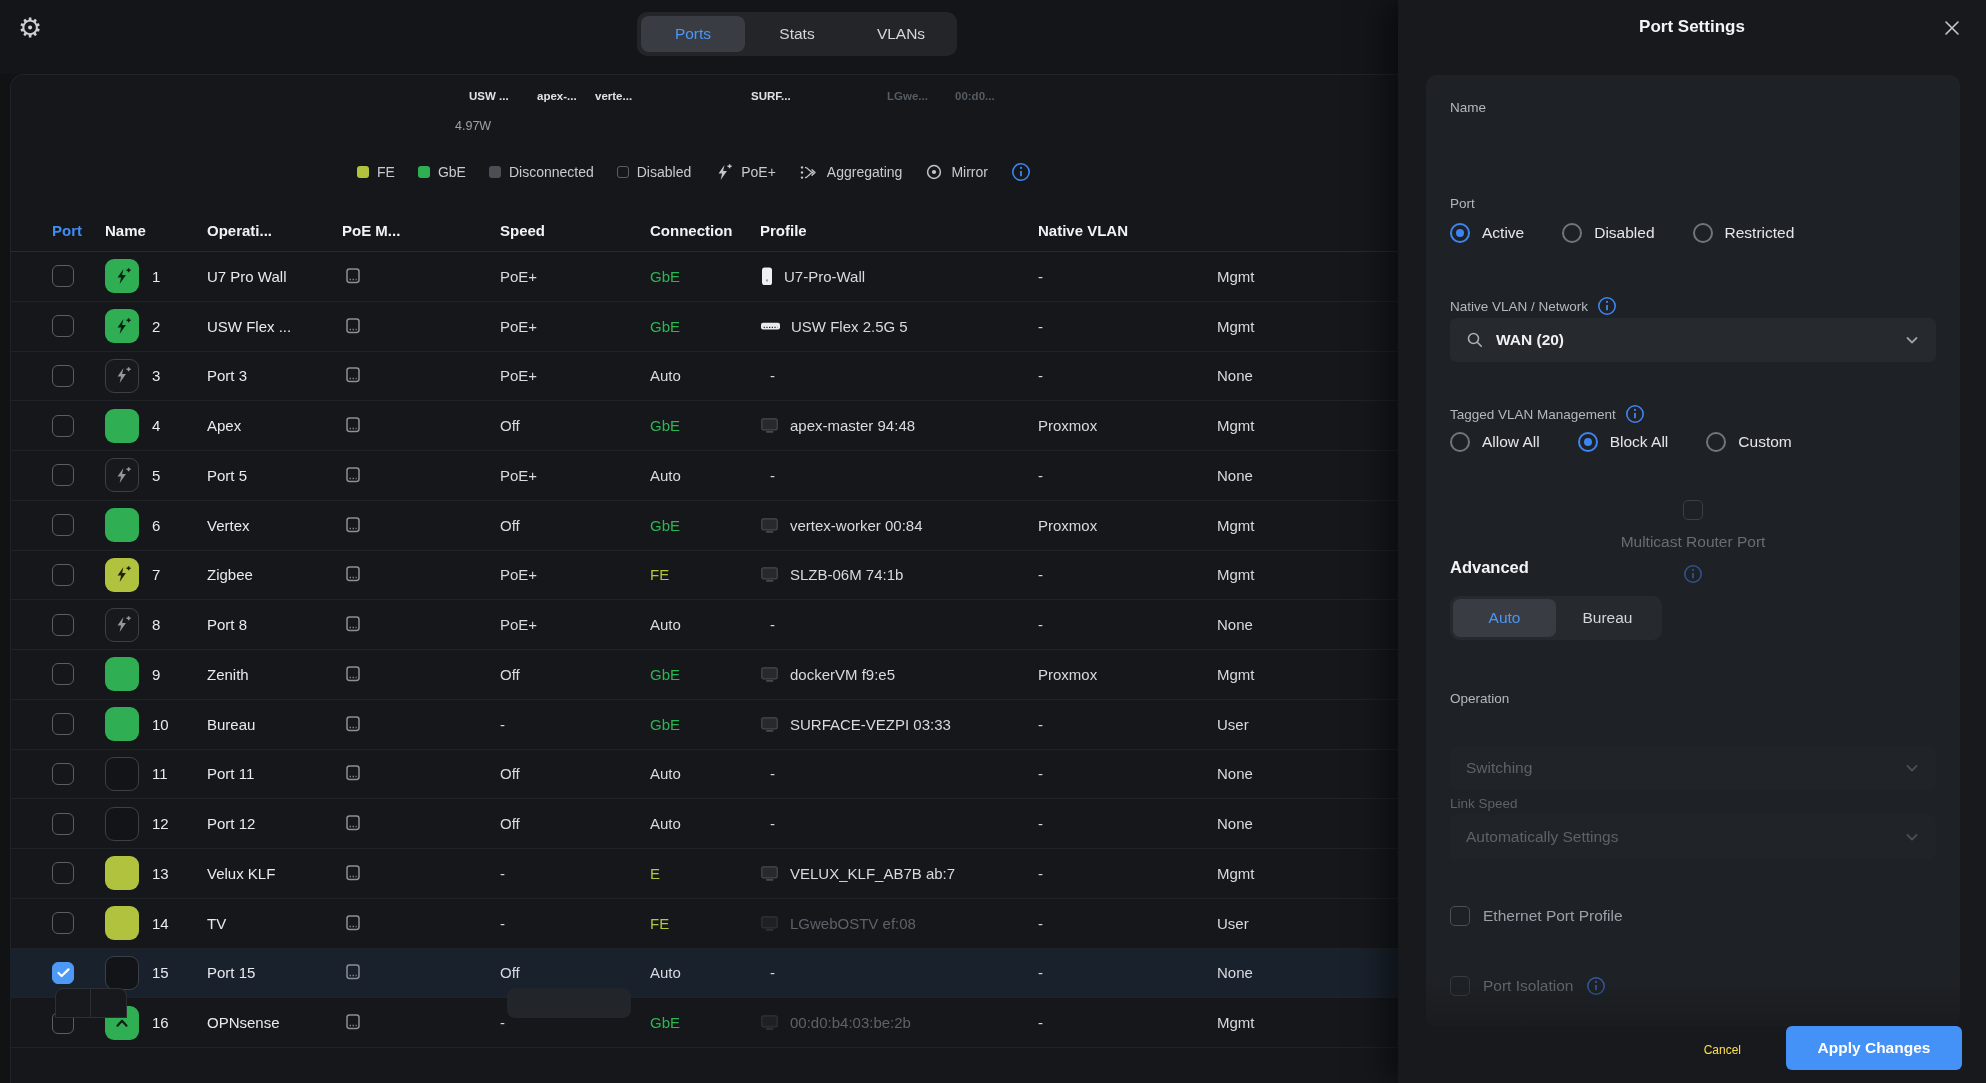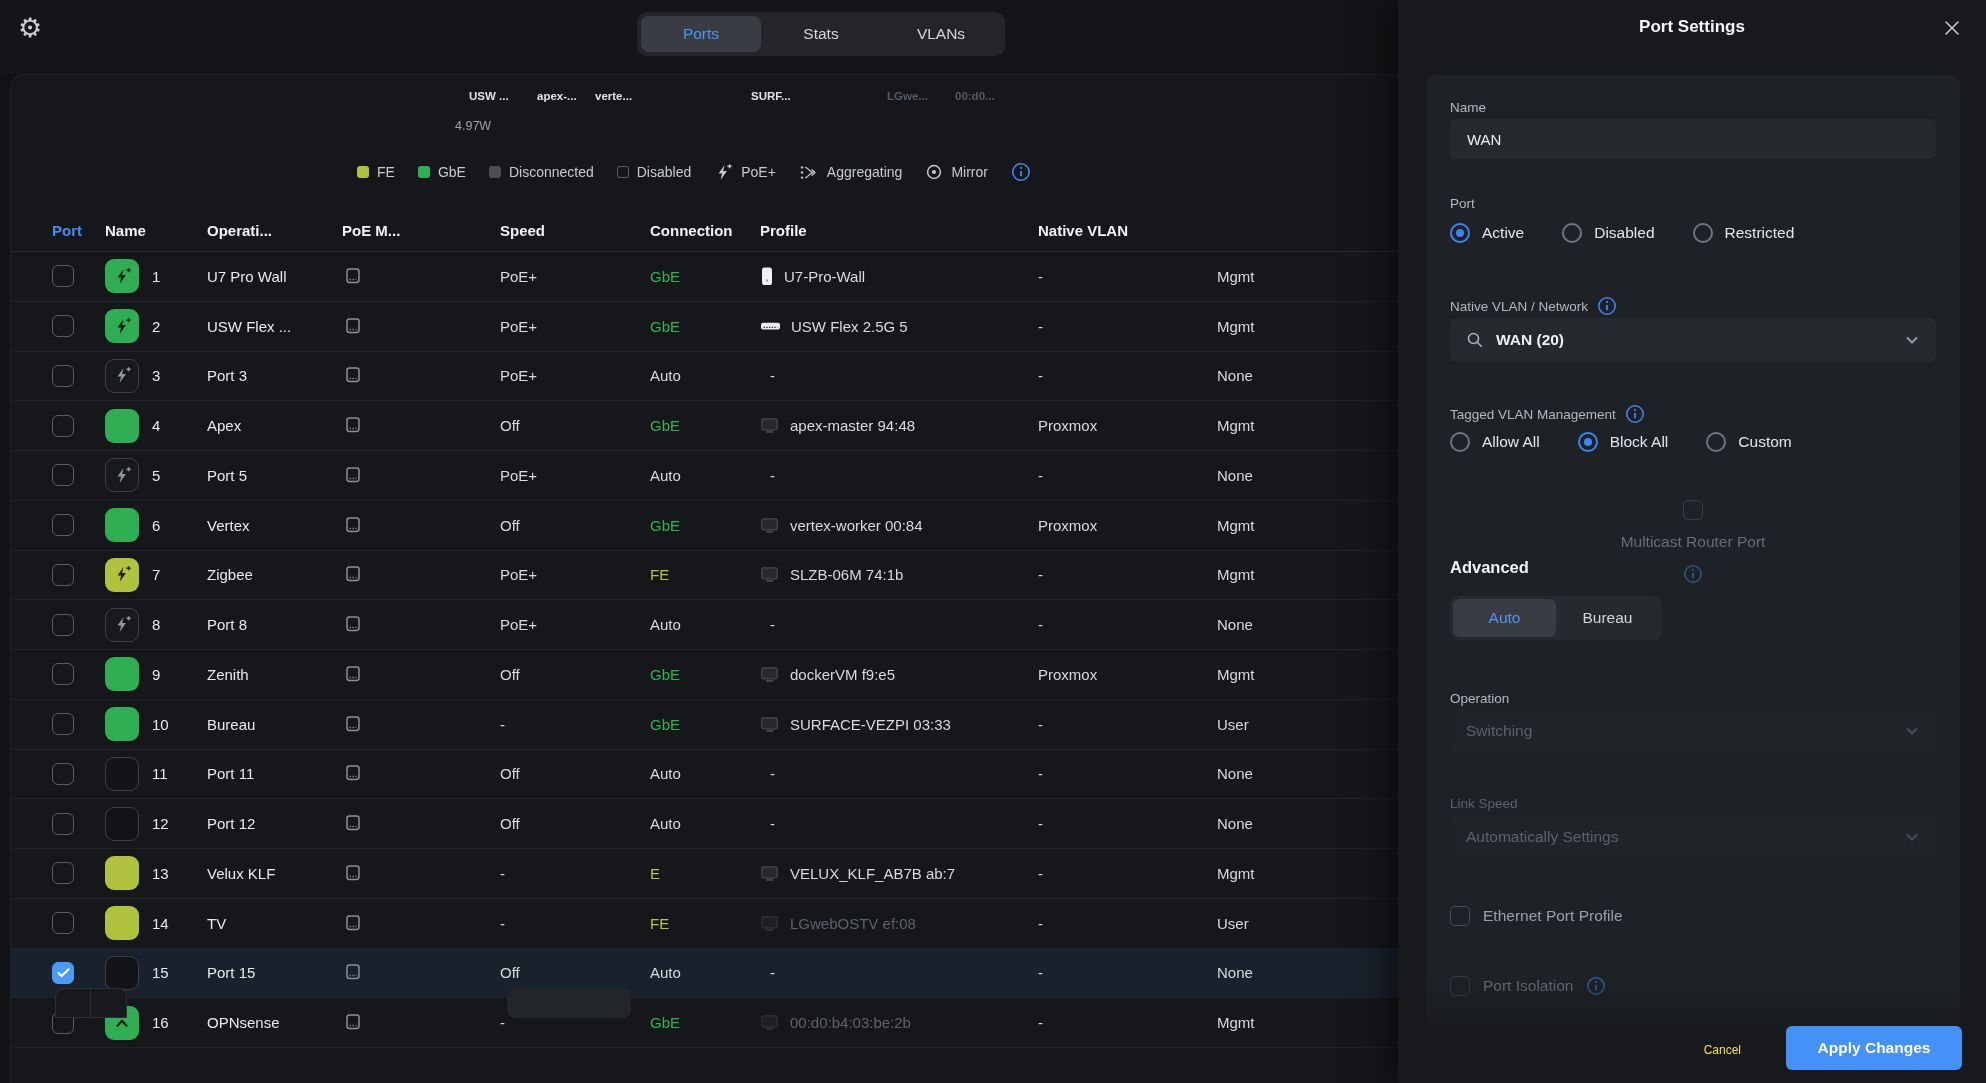--- a/index.html
+++ b/index.html
@@ -5,21 +5,21 @@
   * { margin:0; padding:0; box-sizing:border-box; }
   html,body { width:1986px; height:1083px; background:#0b0d0f; overflow:hidden;
               font-family:"Liberation Sans", sans-serif; }
   .screen { position:relative; width:1986px; height:1083px; background:#101214; overflow:hidden; }
 
   
   .topbar { position:absolute; left:0; top:0; width:100%; height:74px; background:#131518; }
   .gear { position:absolute; left:18px; top:12px; font-size:27px; color:#cdd0d4; cursor:pointer; }
   .tabgroup { position:absolute; left:637px; top:12px; height:44px; background:#232529;
               border-radius:10px; display:flex; align-items:stretch; padding:4px; }
-  .tab { border:none; background:transparent; color:#d3d6da; font-size:15.5px; width:120px;
+  .tab { border:none; background:transparent; color:#d3d6da; font-size:15.5px; width:104px;
          border-radius:8px; font-family:inherit; cursor:pointer; }
   .tab.on { background:#393d43; color:#4b96f8; }
 
   
   .card { position:absolute; left:10px; top:74px; width:1390px; height:1009px;
           background:#15171b; border-radius:14px 0 0 0; border-top:1px solid #202328;
           border-left:1px solid #202328; }
   .dstrip { position:absolute; left:0; top:90px; width:1400px; height:18px; }
   .dlabel { position:absolute; top:0; font-size:11.5px; font-weight:700; color:#dfe2e5; white-space:nowrap;padding-left:29px; }
   .dlabel.dim { color:#565c63; }
@@ -118,21 +118,21 @@
   .btn-cancel { position:absolute; right:245px; bottom:26px; background:none; border:none;
                 color:#fde047; font-size:12px; font-family:inherit; cursor:pointer; }
   .btn-apply { position:absolute; right:24px; bottom:13px; width:176px; height:44px;
                background:#4491f8; border:none; border-radius:6px; color:#fff; font-size:15.5px;
                font-weight:600; font-family:inherit; cursor:pointer; }
 
   
   .g-name-l { top:25px; } .g-name-i { top:44px; } .g-port-l { top:121px; } .g-port-r { top:148px; }
   .g-nv-l { top:221px; } .g-nv-s { top:243px; } .g-tv-l { top:329px; } .g-tv-r { top:357px; }
   .g-mc { top:425px;flex-direction:column; } .g-adv { top:483px; } .g-seg { top:521px; } .g-op-l { top:616px; }
-  .g-op-s { top:634px;text-align:center; } .g-ls-l { top:721px; } .g-ls-s { top:740px; }
+  .g-op-s { top:671px;text-align:center; } .g-ls-l { top:721px; } .g-ls-s { top:740px; }
   .g-ep { top:831px; } .g-pi { top:901px; opacity:.6; }
 </style>
 </head>
 <body>
 
 <div class="screen">
 
   <div class="topbar">
     <span class="gear">⚙</span>
     <div class="tabgroup">
@@ -672,23 +672,20 @@
   <aside class="panel">
     <div class="ptitle">Port Settings</div>
     <span class="pclose">
       <svg viewBox="0 0 20 20" width="20" height="20">
           <path d="M4 4 L16 16 M16 4 L4 16" stroke="currentColor" stroke-width="1.6" stroke-linecap="round"></path>
         </svg>
     </span>
 
     <div class="pcard">
       <div class="pc g-name-l plabel">Name</div>
-      <div class="pc g-name-i tinput">
-          <span>WAN</span>
-        </div>
 
       <div class="pc g-port-l plabel">Port</div>
       <div class="pc g-port-r radiorow">
           <span class="ropt sel">
             <span class="rdot"></span>
             <span>Active</span>
           </span>
           <span class="ropt">
             <span class="rdot"></span>
             <span>Disabled</span>

